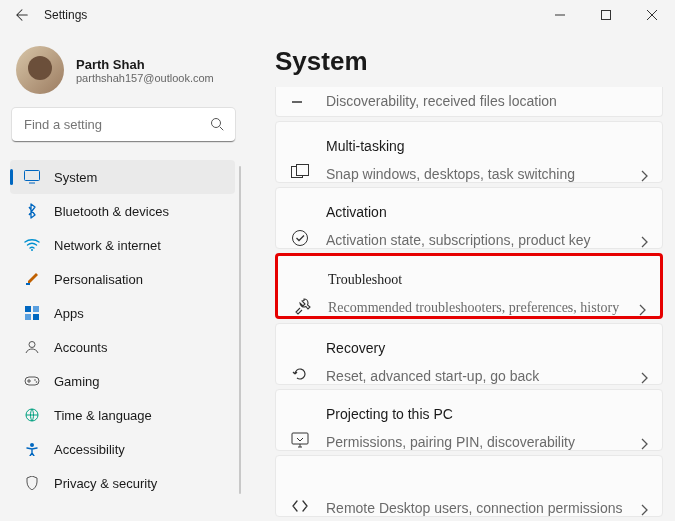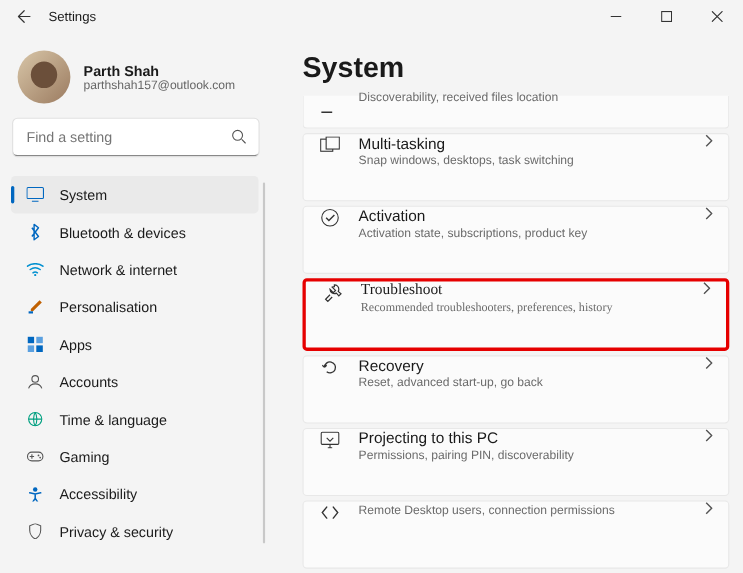--- a/index.html
+++ b/index.html
@@ -108,41 +108,41 @@
   .page-title {
     font-size: 26px; font-weight: 600;
     margin-bottom: 10px;
   }
   .cards { display:flex; flex-direction:column; gap:4px; }
   .card {
     background: #fbfbfb;
     border: 1px solid #e8e8e8;
     border-radius: 4px;
     height: 62px;
-    display:flex; align-items:flex-start;
+    display:flex; align-items:flex-end;
     padding: 0 14px;
     cursor:pointer;
     position:relative;
   }
   .card.partial-top {
     border-top:none; border-top-left-radius:0; border-top-right-radius:0;
     height: 30px; align-items:flex-start; padding-top:0;
   }
   .card.highlight {
     border: 3px solid #e60000;
     height: 66px;
     font-family: Liberation Serif, serif;
   }
   .cicon {
     width: 20px; height:20px; margin-right: 16px;
     display:flex;align-items:center;justify-content:center;
     color:#333;
   }
   .ctitle { font-size: 14px; }
-  .csub { font-size: 11px; color: #6b6b6b; margin-top:2px; }
+  .csub { font-size: 14px; color: #6b6b6b; margin-top:12px; }
   .chev {
     margin-left:auto; color:#555;
   }
   svg { display:block; }
 </style>
 </head>
 <body>
 
 <div class="titlebar">
   <div class="back-btn">
@@ -242,41 +242,41 @@
         <span class="nicon">
             <svg width="14" height="14" viewBox="0 0 14 14">
               <circle cx="7" cy="4.5" r="3" stroke="#555" fill="none"></circle>
               <path d="M1 13c1-3 4-4 6-4s5 1 6 4" stroke="#555" fill="none"></path>
             </svg>
           </span>
         <span>Accounts</span>
       </div>
       <div class="nav-item">
         <span class="nicon">
-            <svg width="14" height="14" viewBox="0 0 14 14">
-              <circle cx="7" cy="7" r="6" stroke="#00a080" fill="none"></circle>
-              <path d="M1 7h12M7 1c2 3 2 9 0 12M7 1c-2 3-2 9 0 12" stroke="#00a080" fill="none"></path>
-            </svg>
-          </span>
-        <span>Time &amp; language</span>
-      </div>
-      <div class="nav-item">
-        <span class="nicon">
             <svg width="16" height="12" viewBox="0 0 16 12">
               <rect x="1" y="2" width="14" height="8" rx="4" stroke="#555" fill="none"></rect>
               <path d="M5 4v4M3 6h4" stroke="#555"></path>
               <circle cx="11" cy="5" r="0.8" fill="#555"></circle>
               <circle cx="12.5" cy="7" r="0.8" fill="#555"></circle>
             </svg>
           </span>
         <span>Gaming</span>
       </div>
       <div class="nav-item">
         <span class="nicon">
             <svg width="14" height="14" viewBox="0 0 14 14">
+              <circle cx="7" cy="7" r="6" stroke="#00a080" fill="none"></circle>
+              <path d="M1 7h12M7 1c2 3 2 9 0 12M7 1c-2 3-2 9 0 12" stroke="#00a080" fill="none"></path>
+            </svg>
+          </span>
+        <span>Time &amp; language</span>
+      </div>
+      <div class="nav-item">
+        <span class="nicon">
+            <svg width="14" height="14" viewBox="0 0 14 14">
               <circle cx="7" cy="3" r="2" fill="#0067c0"></circle>
               <path d="M2 6l5 1 5-1M7 7v4M5 14l2-3 2 3" stroke="#0067c0" fill="none" stroke-width="1.4" stroke-linecap="round"></path>
             </svg>
           </span>
         <span>Accessibility</span>
       </div>
       <div class="nav-item">
         <span class="nicon">
             <svg width="12" height="14" viewBox="0 0 12 14">
               <path d="M6 0l5 2v4c0 4-3 7-5 8-2-1-5-4-5-8V2z" stroke="#555" fill="none"></path>

